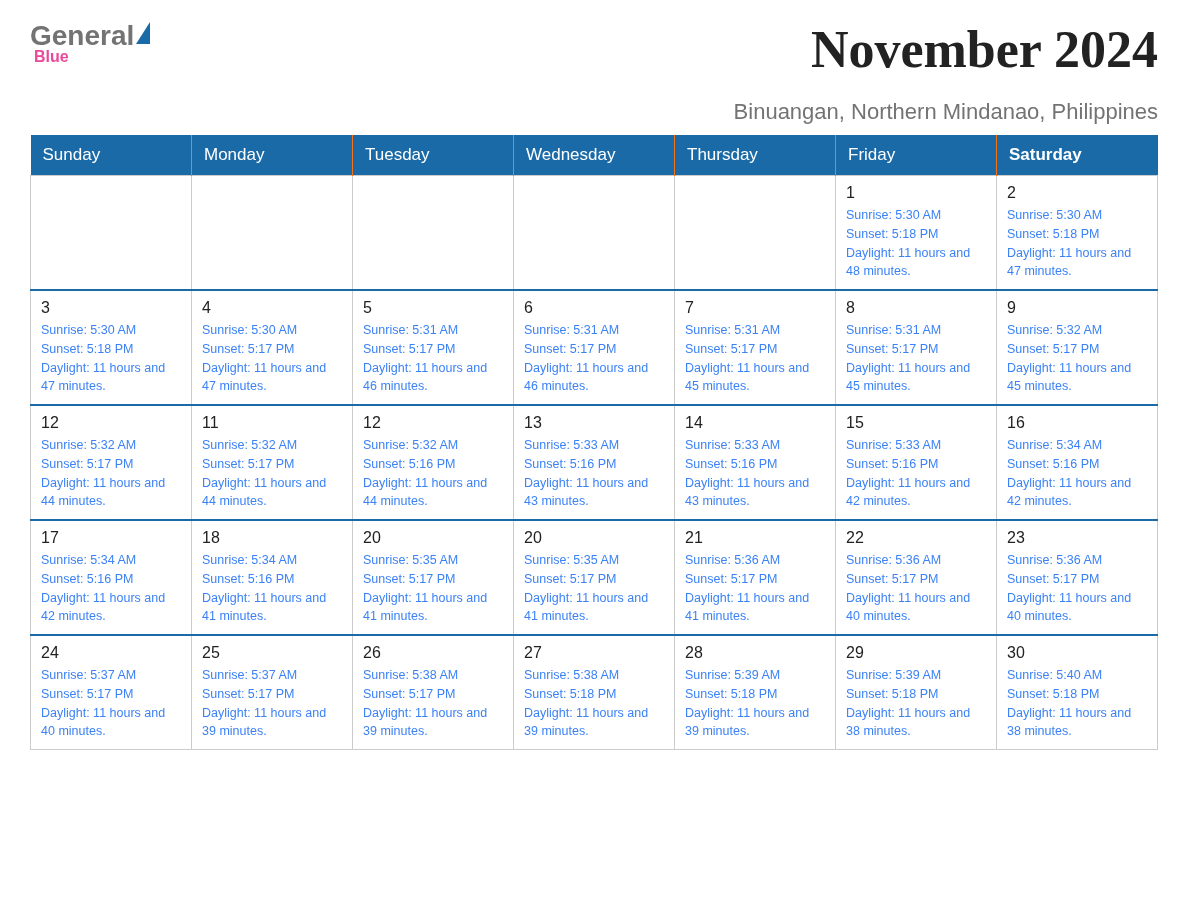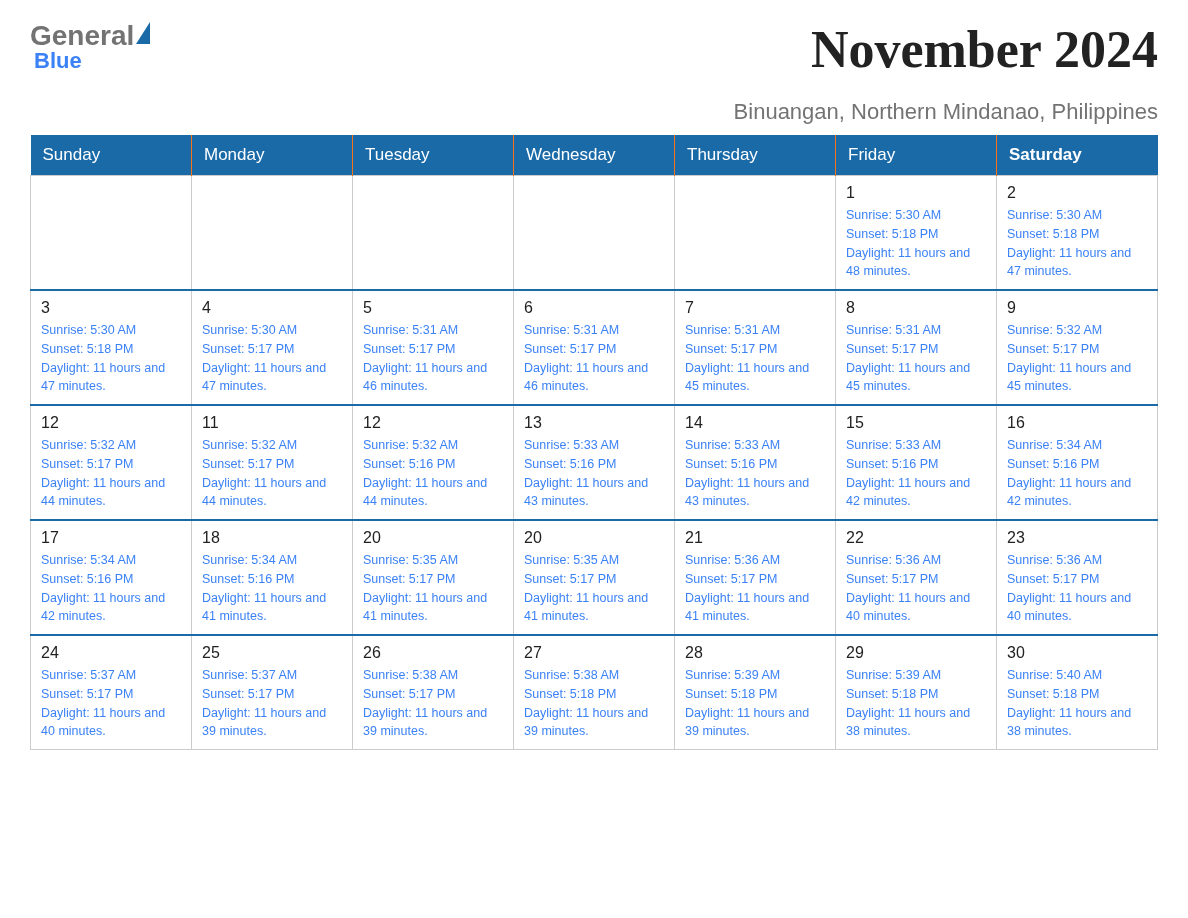--- a/index.html
+++ b/index.html
@@ -35,22 +35,22 @@
       width: 0;
       height: 0;
       border-left: 14px solid transparent;
       border-bottom: 22px solid #1a6aa8;
       margin-left: 2px;
       margin-right: 2px;
       position: relative;
       top: -3px;
     }
     .logo-sub {
-      color: #3b82f6;
-      font-size: 22px;
+      color: #ec4899;
+      font-size: 16px;
       font-weight: bold;
       margin-left: 4px;
       margin-top: -4px;
     }
     .title-area {
       text-align: right;
     }
     .calendar-title {
       font-size: 52px;
       font-weight: bold;

